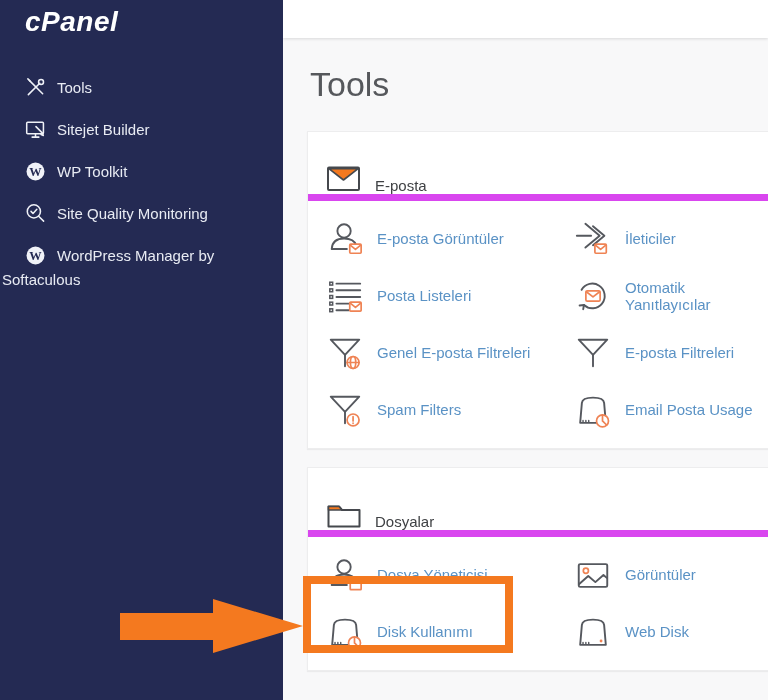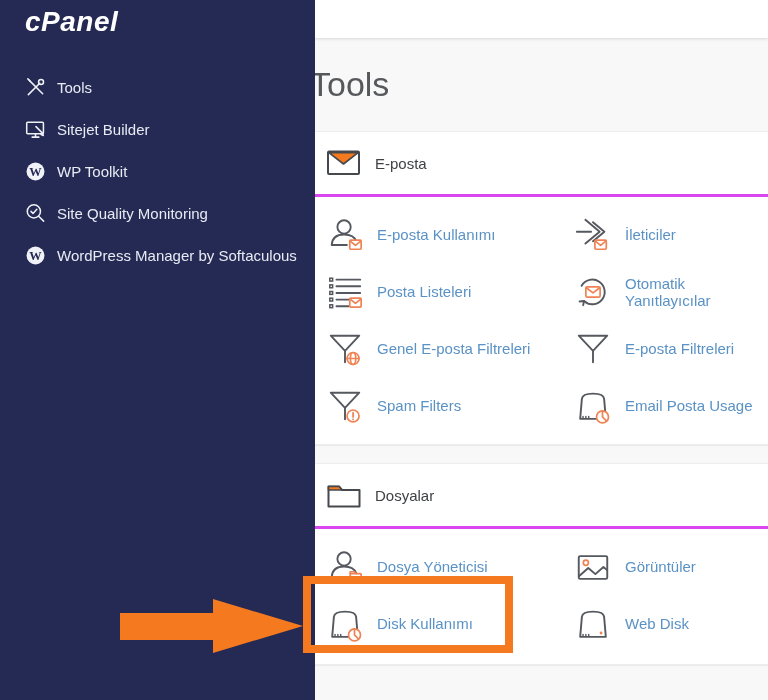--- a/index.html
+++ b/index.html
@@ -1,36 +1,36 @@
 <!DOCTYPE html>
 <html><head>
 <meta charset="utf-8">
 <style>
   html,body{margin:0;padding:0;}
   body{width:768px;height:700px;overflow:hidden;font-family:"Liberation Sans","DejaVu Sans",sans-serif;background:#f8f8f9;}
   .page{position:relative;width:768px;height:700px;overflow:hidden;}
 
   
-  .sidebar{position:absolute;left:0;top:0;width:283px;height:700px;background:#242a53;z-index:1;padding-left:32px;}
+  .sidebar{position:absolute;left:0;top:0;width:283px;height:700px;background:#242a53;z-index:1;}
   .logo{position:absolute;top:6px;left:25px;color:#ffffff;font-size:28px;font-weight:bold;font-style:italic;letter-spacing:.5px;cursor:pointer;}
   .nav{position:absolute;top:67px;left:0;right:0;}
   .nav-item{display:block;padding:9px 8px 9px 25px;color:#e8ebf3;font-size:15px;line-height:24px;text-decoration:none;cursor:pointer;}
   .nav-icon{display:inline-block;width:21px;height:21px;vertical-align:-5px;margin-right:11px;}
   .nav-icon svg{width:21px;height:21px;display:block;}
   .nav-item:last-child{padding-left:2px;}
   .nav-item:last-child .nav-icon{margin-left:23px;}
 
   
   .main{position:absolute;left:283px;top:0;width:485px;height:700px;background:#f8f8f9;}
   .topbar{height:38px;background:#ffffff;box-shadow:0 1px 3px rgba(0,0,0,.13);}
   .page-title{padding:25px 0 0 27px;height:42px;line-height:42px;font-size:34px;font-weight:300;color:#56585c;}
 
   .card{margin-left:24px;margin-top:26px;background:#ffffff;border:1px solid #ededee;border-right:none;box-shadow:0 1px 1px rgba(0,0,0,.05);}
   .card + .card{margin-top:18px;min-height:200px;}
-  .section-header{height:62px;display:flex;align-items:center;gap:13px;padding-left:18px;border-bottom:3px solid #d946ef;}
+  .section-header{height:62px;display:flex;align-items:flex-end;gap:13px;padding-left:18px;border-bottom:7px solid #d946ef;}
   .section-icon{width:36px;height:30px;flex:0 0 36px;}
   .section-icon svg{width:36px;height:30px;display:block;}
   .section-title{font-size:15px;color:#3f4144;}
   .items{display:grid;grid-template-columns:248px auto;padding:9px 0 10px 18px;}
   .item{display:flex;align-items:center;gap:13px;height:57px;text-decoration:none;cursor:pointer;}
   .item-icon{width:38px;height:38px;flex:0 0 38px;}
   .item-icon svg{width:38px;height:38px;display:block;}
   .item-label{font-size:15px;color:#5a92c5;}
 
   
@@ -104,21 +104,21 @@
                   <g fill="none" stroke="#55585e" stroke-width="2" stroke-linecap="round" stroke-linejoin="round">
                     <circle cx="19" cy="11.5" r="7"></circle>
                     <path d="M32 27c-1.5-4.5-6-7.5-13-7.5-8.5 0-12.5 4-13 11h16"></path>
                   </g>
                   <g stroke="#ef8354" stroke-width="1.8" stroke-linecap="round" stroke-linejoin="round">
                     <rect x="25" y="25.5" width="12" height="9.5" rx="1" fill="#fff"></rect>
                     <path fill="none" d="M25.5 26.5l5.5 4.5 5.5-4.5"></path>
                   </g>
                 </svg>
               </span>
-              <span class="item-label">E-posta Kullanımı</span>
+              <span class="item-label">E-posta Görüntüler</span>
             </a>
 
   <a class="item">
               <span class="item-icon">
                 <svg viewBox="0 0 40 40">
                   <g fill="none" stroke="#55585e" stroke-width="2" stroke-linecap="round" stroke-linejoin="round">
                     <path d="M3 16.5h15"></path>
                     <path d="M12 4l15 12.5L12 29"></path>
                     <path d="M20 6.5l12 10-12 10"></path>
                   </g>

